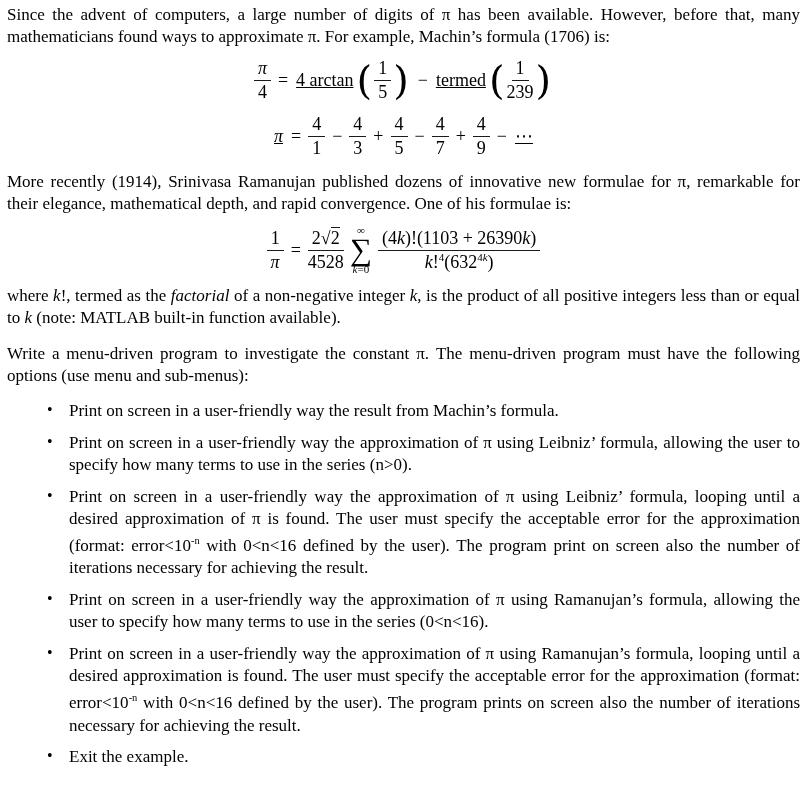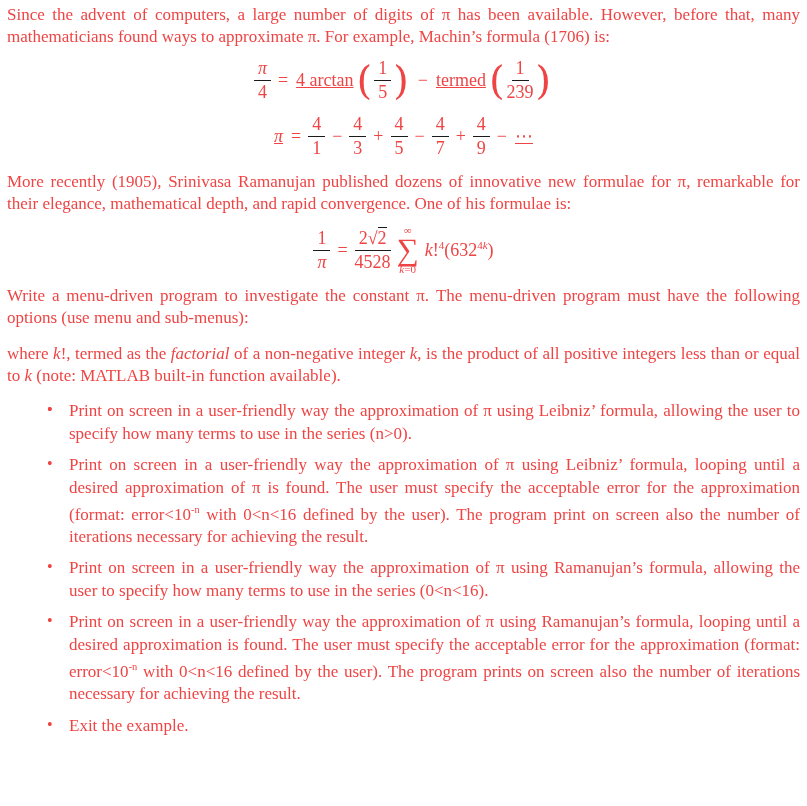--- a/index.html
+++ b/index.html
@@ -2,21 +2,21 @@
 <html><head>
 <meta charset="utf-8">
 <style>
   html, body { margin: 0; padding: 0; background: #ffffff; }
   .page {
     box-sizing: border-box;
     width: 807px;
     height: 806px;
     padding: 4px 7px 0 7px;
     background: #ffffff;
-    color: #ef4444;
+    color: #000000;
     font-family: "Liberation Serif", "DejaVu Serif", serif;
     font-size: 17px;
     line-height: 22.4px;
     text-align: justify;
     overflow: hidden;
   }
   p { margin: 0 0 7px 0; }
   .para-gap { margin-bottom: 13px; }
   .it { font-style: italic; }
 
@@ -115,49 +115,51 @@
     </span>
     <span class="op">+</span>
     <span class="frac">
       <span class="num">4</span>
       <span class="den">9</span>
     </span>
     <span class="op">−</span>
     <span class="tok">⋯</span>
   </div>
 
-  <p>More recently (1905), Srinivasa Ramanujan published dozens of innovative new formulae for π, remarkable for their elegance, mathematical depth, and rapid convergence. One of his formulae is:</p>
+  <p>More recently (1914), Srinivasa Ramanujan published dozens of innovative new formulae for π, remarkable for their elegance, mathematical depth, and rapid convergence. One of his formulae is:</p>
 
   <div class="formula ramanujan">
     <span class="frac">
       <span class="num">1</span>
       <span class="den it">π</span>
     </span>
     <span class="op">=</span>
     <span class="frac">
       <span class="num"><span>2</span><span>√</span><span class="rad">2</span></span>
       <span class="den">4528</span>
     </span>
     <span class="sum">
       <span class="top">∞</span>
       <span class="sigma">∑</span>
       <span class="bot"><span class="it">k</span><span>=0</span></span>
     </span>
     <span class="frac">
+      <span class="num"><span>(4</span><span class="it">k</span><span>)!(1103 + 26390</span><span class="it">k</span><span>)</span></span>
       <span class="den"><span class="it">k</span><span>!</span><sup class="exp">4</sup><span>(632</span><sup class="exp"><span>4</span><span class="it">k</span></sup><span>)</span></span>
     </span>
   </div>
 
+  <p class="para-gap"><span>where </span><span class="it">k</span><span>!, termed as the </span><span class="it">factorial</span><span> of a non-negative integer </span><span class="it">k</span><span>, is the product of all positive integers less than or equal to </span><span class="it">k</span><span> (note: MATLAB built-in function available).</span></p>
+
   <p class="para-gap">Write a menu-driven program to investigate the constant π. The menu-driven program must have the following options (use menu and sub-menus):</p>
-
-  <p class="para-gap"><span>where </span><span class="it">k</span><span>!, termed as the </span><span class="it">factorial</span><span> of a non-negative integer </span><span class="it">k</span><span>, is the product of all positive integers less than or equal to </span><span class="it">k</span><span> (note: MATLAB built-in function available).</span></p>
 
   <ul class="bullets">
     <li>
       <span class="bullet">•</span>
+      <span>Print on screen in a user-friendly way the result from Machin’s formula.</span>
     </li>
     <li>
       <span class="bullet">•</span>
       <span>Print on screen in a user-friendly way the approximation of π using Leibniz’ formula, allowing the user to specify how many terms to use in the series (n&gt;0).</span>
     </li>
     <li>
       <span class="bullet">•</span>
       <span>Print on screen in a user-friendly way the approximation of π using Leibniz’ formula, looping until a desired approximation of π is found. The user must specify the acceptable error for the approximation (format: error&lt;10</span><sup class="txt">-n</sup><span> with 0&lt;n&lt;16 defined by the user). The program print on screen also the number of iterations necessary for achieving the result.</span>
     </li>
     <li>

